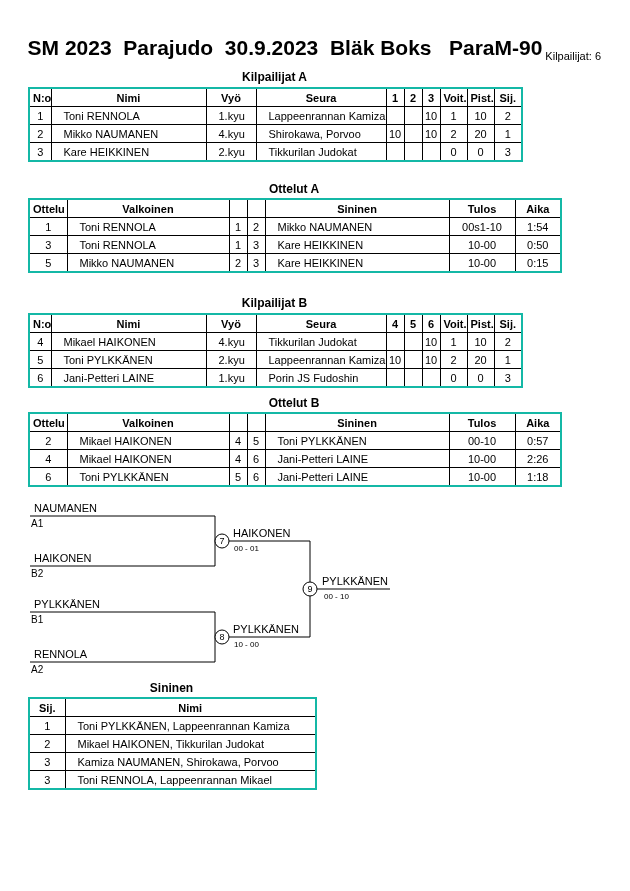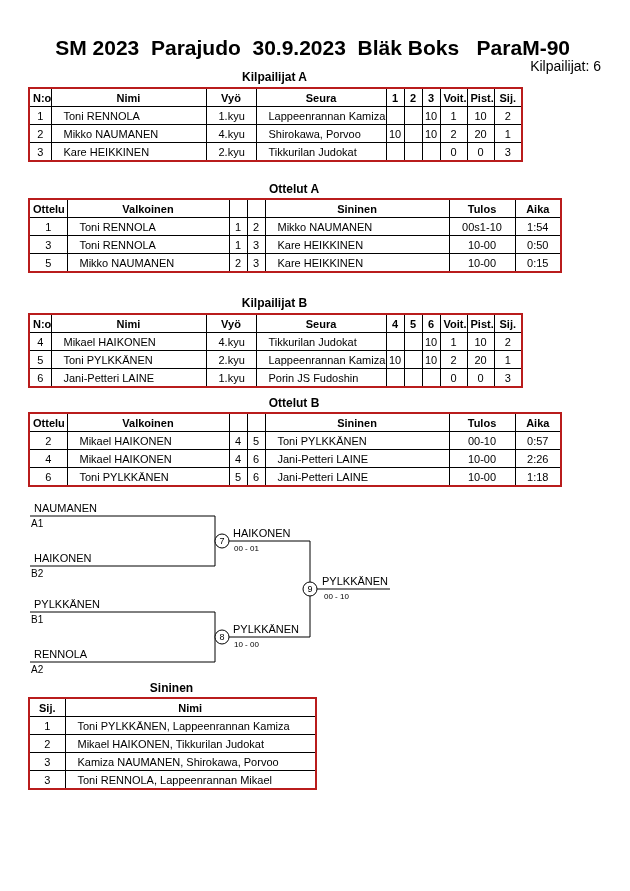--- a/index.html
+++ b/index.html
@@ -1,34 +1,34 @@
 <!DOCTYPE html>
 <html><head>
 <meta charset="utf-8">
 <style>
   html,body { margin:0; padding:0; }
   body {
     width:630px; height:891px; background:#ffffff; color:#000;
     font-family:"Liberation Sans", sans-serif; position:relative; overflow:hidden;
   }
   .title {
-    position:absolute; top:36px; left:0; width:570px; text-align:right;
+    position:absolute; top:36px; left:0; width:570px; text-align:center;
     font-size:21px; font-weight:bold; white-space:pre; margin:0;
   }
-  .count { position:absolute; top:58px; right:29px; font-size:14px; }
+  .count { position:absolute; top:50px; right:29px; font-size:11px; }
   .sec-heading { position:absolute; font-weight:bold; font-size:12px; text-align:center; }
   #heading-pool-a   { top:70px;  left:28px; width:493px; }
   #heading-matches-a{ top:182px; left:28px; width:532px; }
   #heading-pool-b   { top:296px; left:28px; width:493px; }
   #heading-matches-b{ top:396px; left:28px; width:532px; }
   #heading-results  { top:681px; left:28px; width:287px; }
 
   table {
     position:absolute; border-collapse:collapse; table-layout:fixed;
-    font-size:11px; border:2px solid #b91c1c;
+    font-size:11px; border:2px solid #14b8a6;
   }
   #pool-a   { top:87px;  left:28px; width:493px; }
   #matches-a{ top:198px; left:28px; width:532px; }
   #pool-b   { top:313px; left:28px; width:493px; }
   #matches-b{ top:412px; left:28px; width:532px; }
   #results  { top:697px; left:28px; width:287px; }
 
   th, td {
     border:1px solid #000; height:17px; padding:0 3px;
     white-space:nowrap; overflow:hidden;

